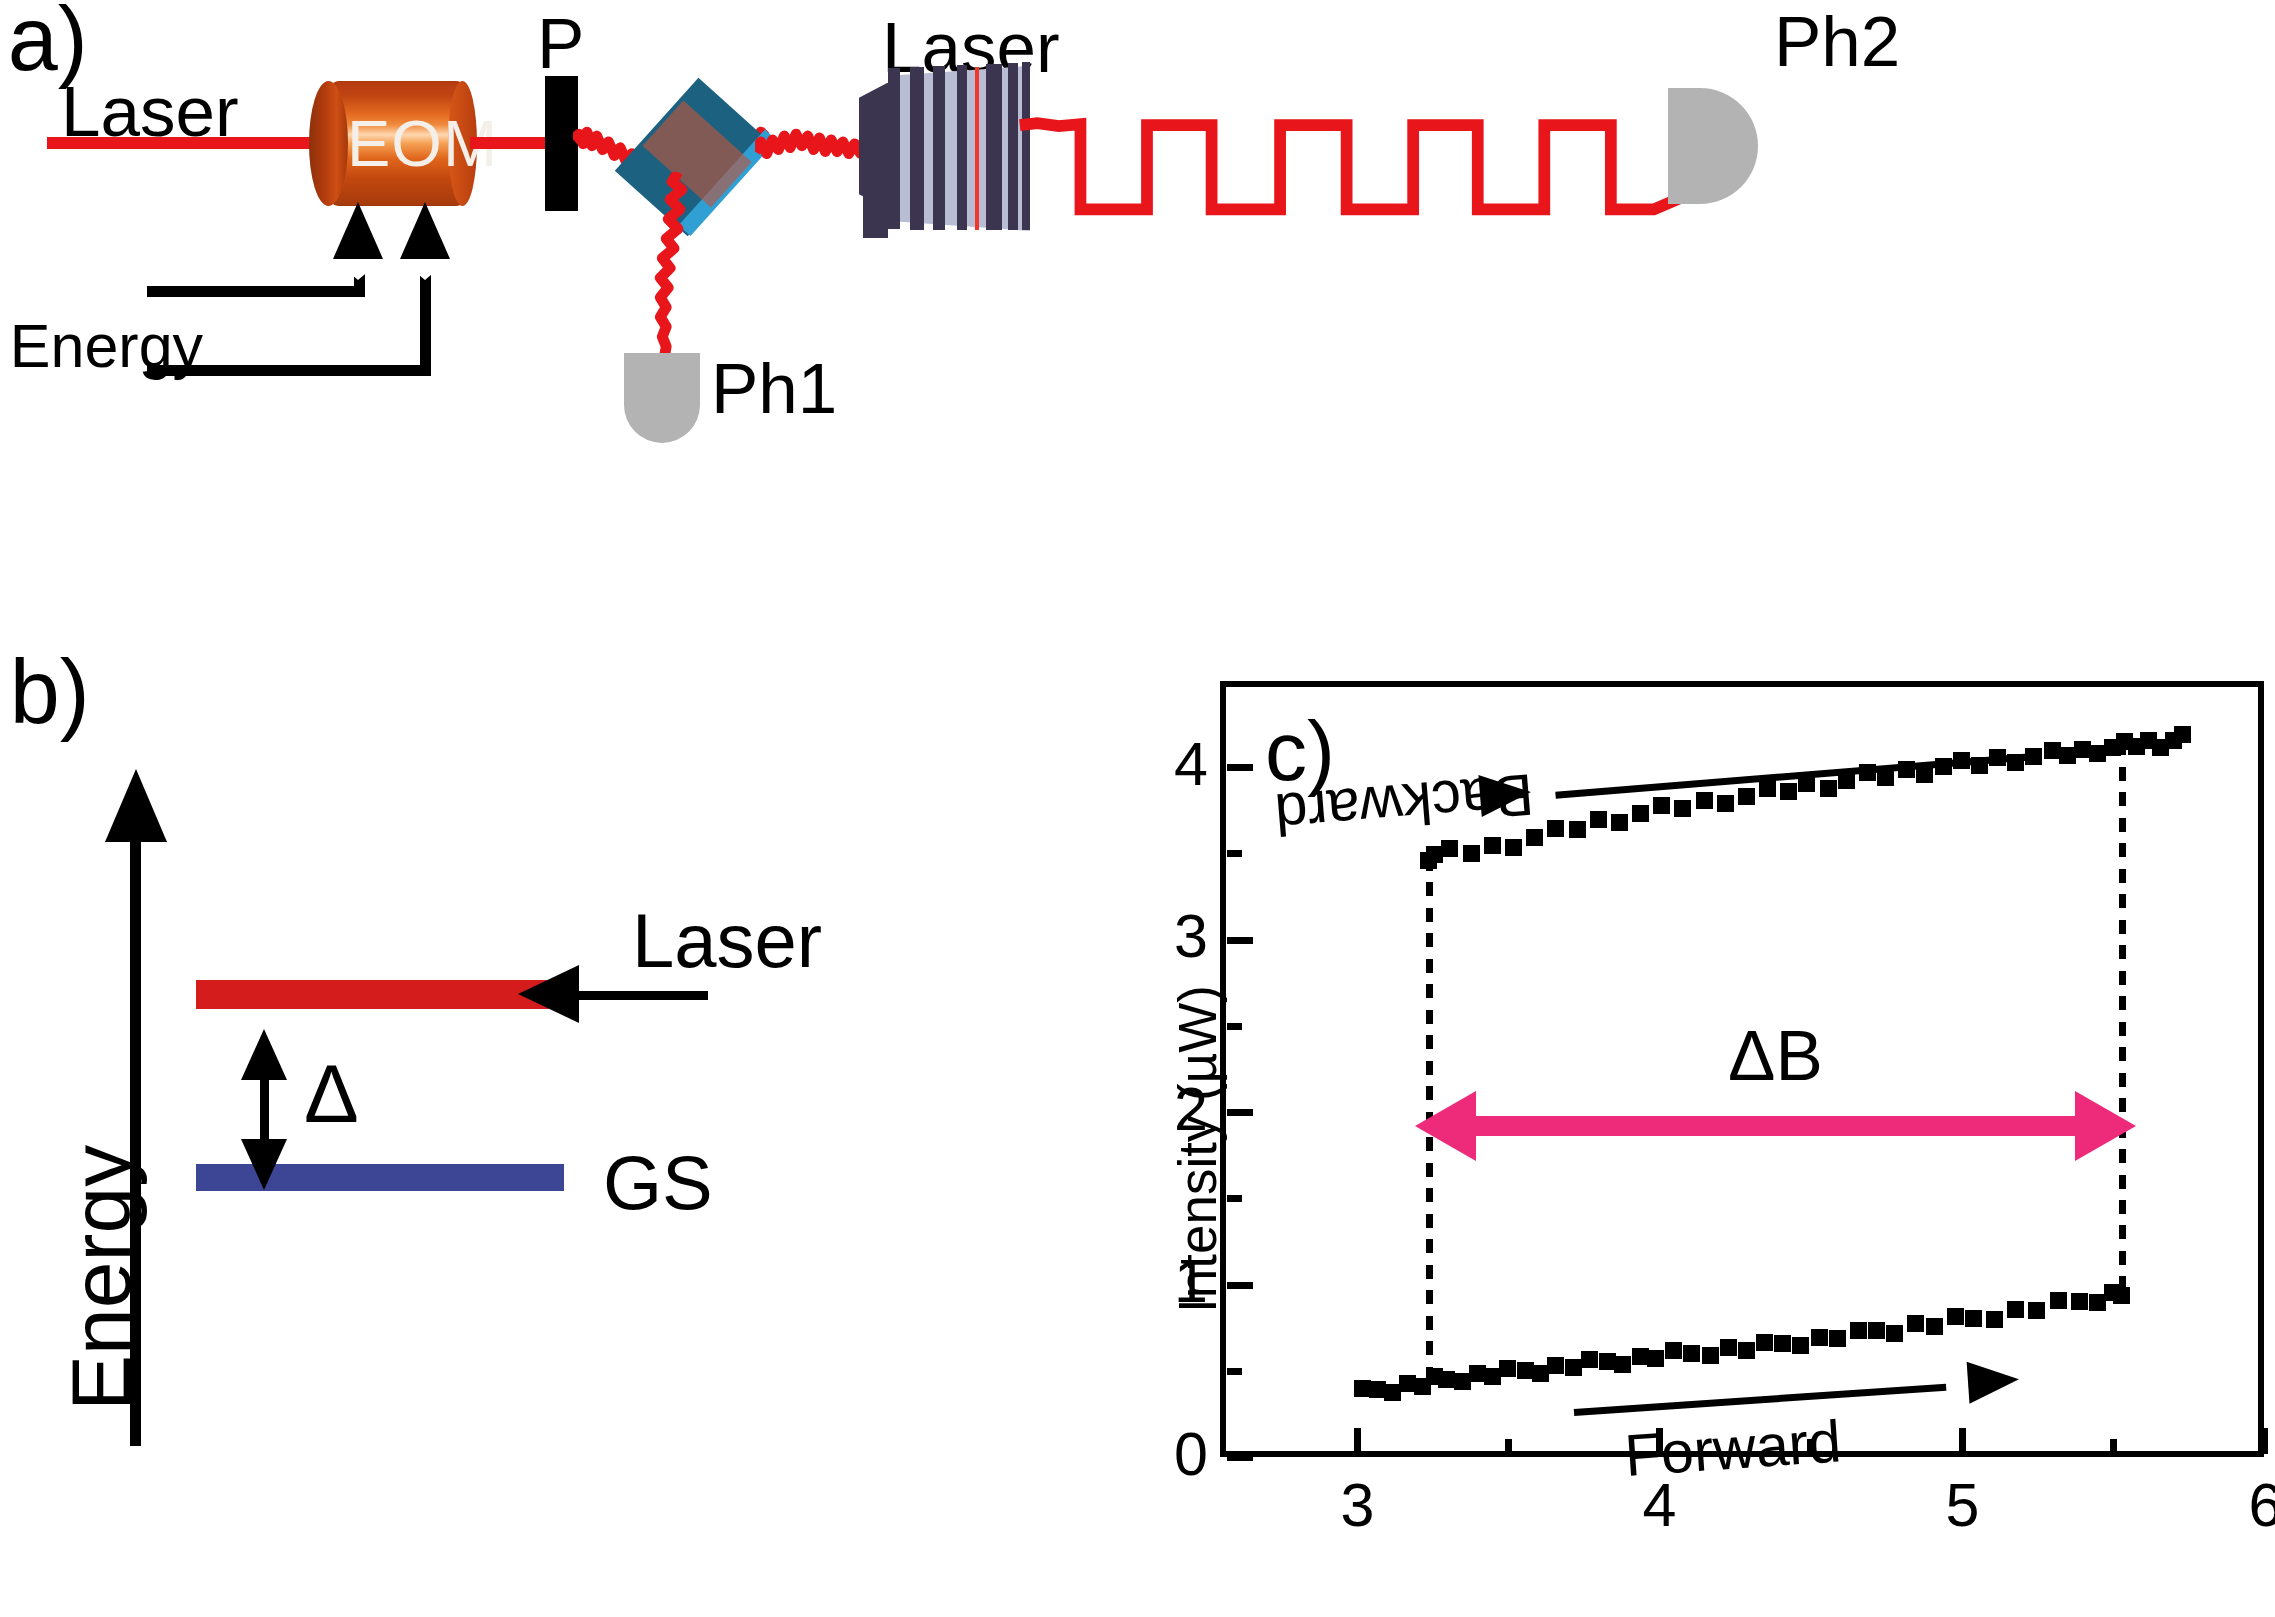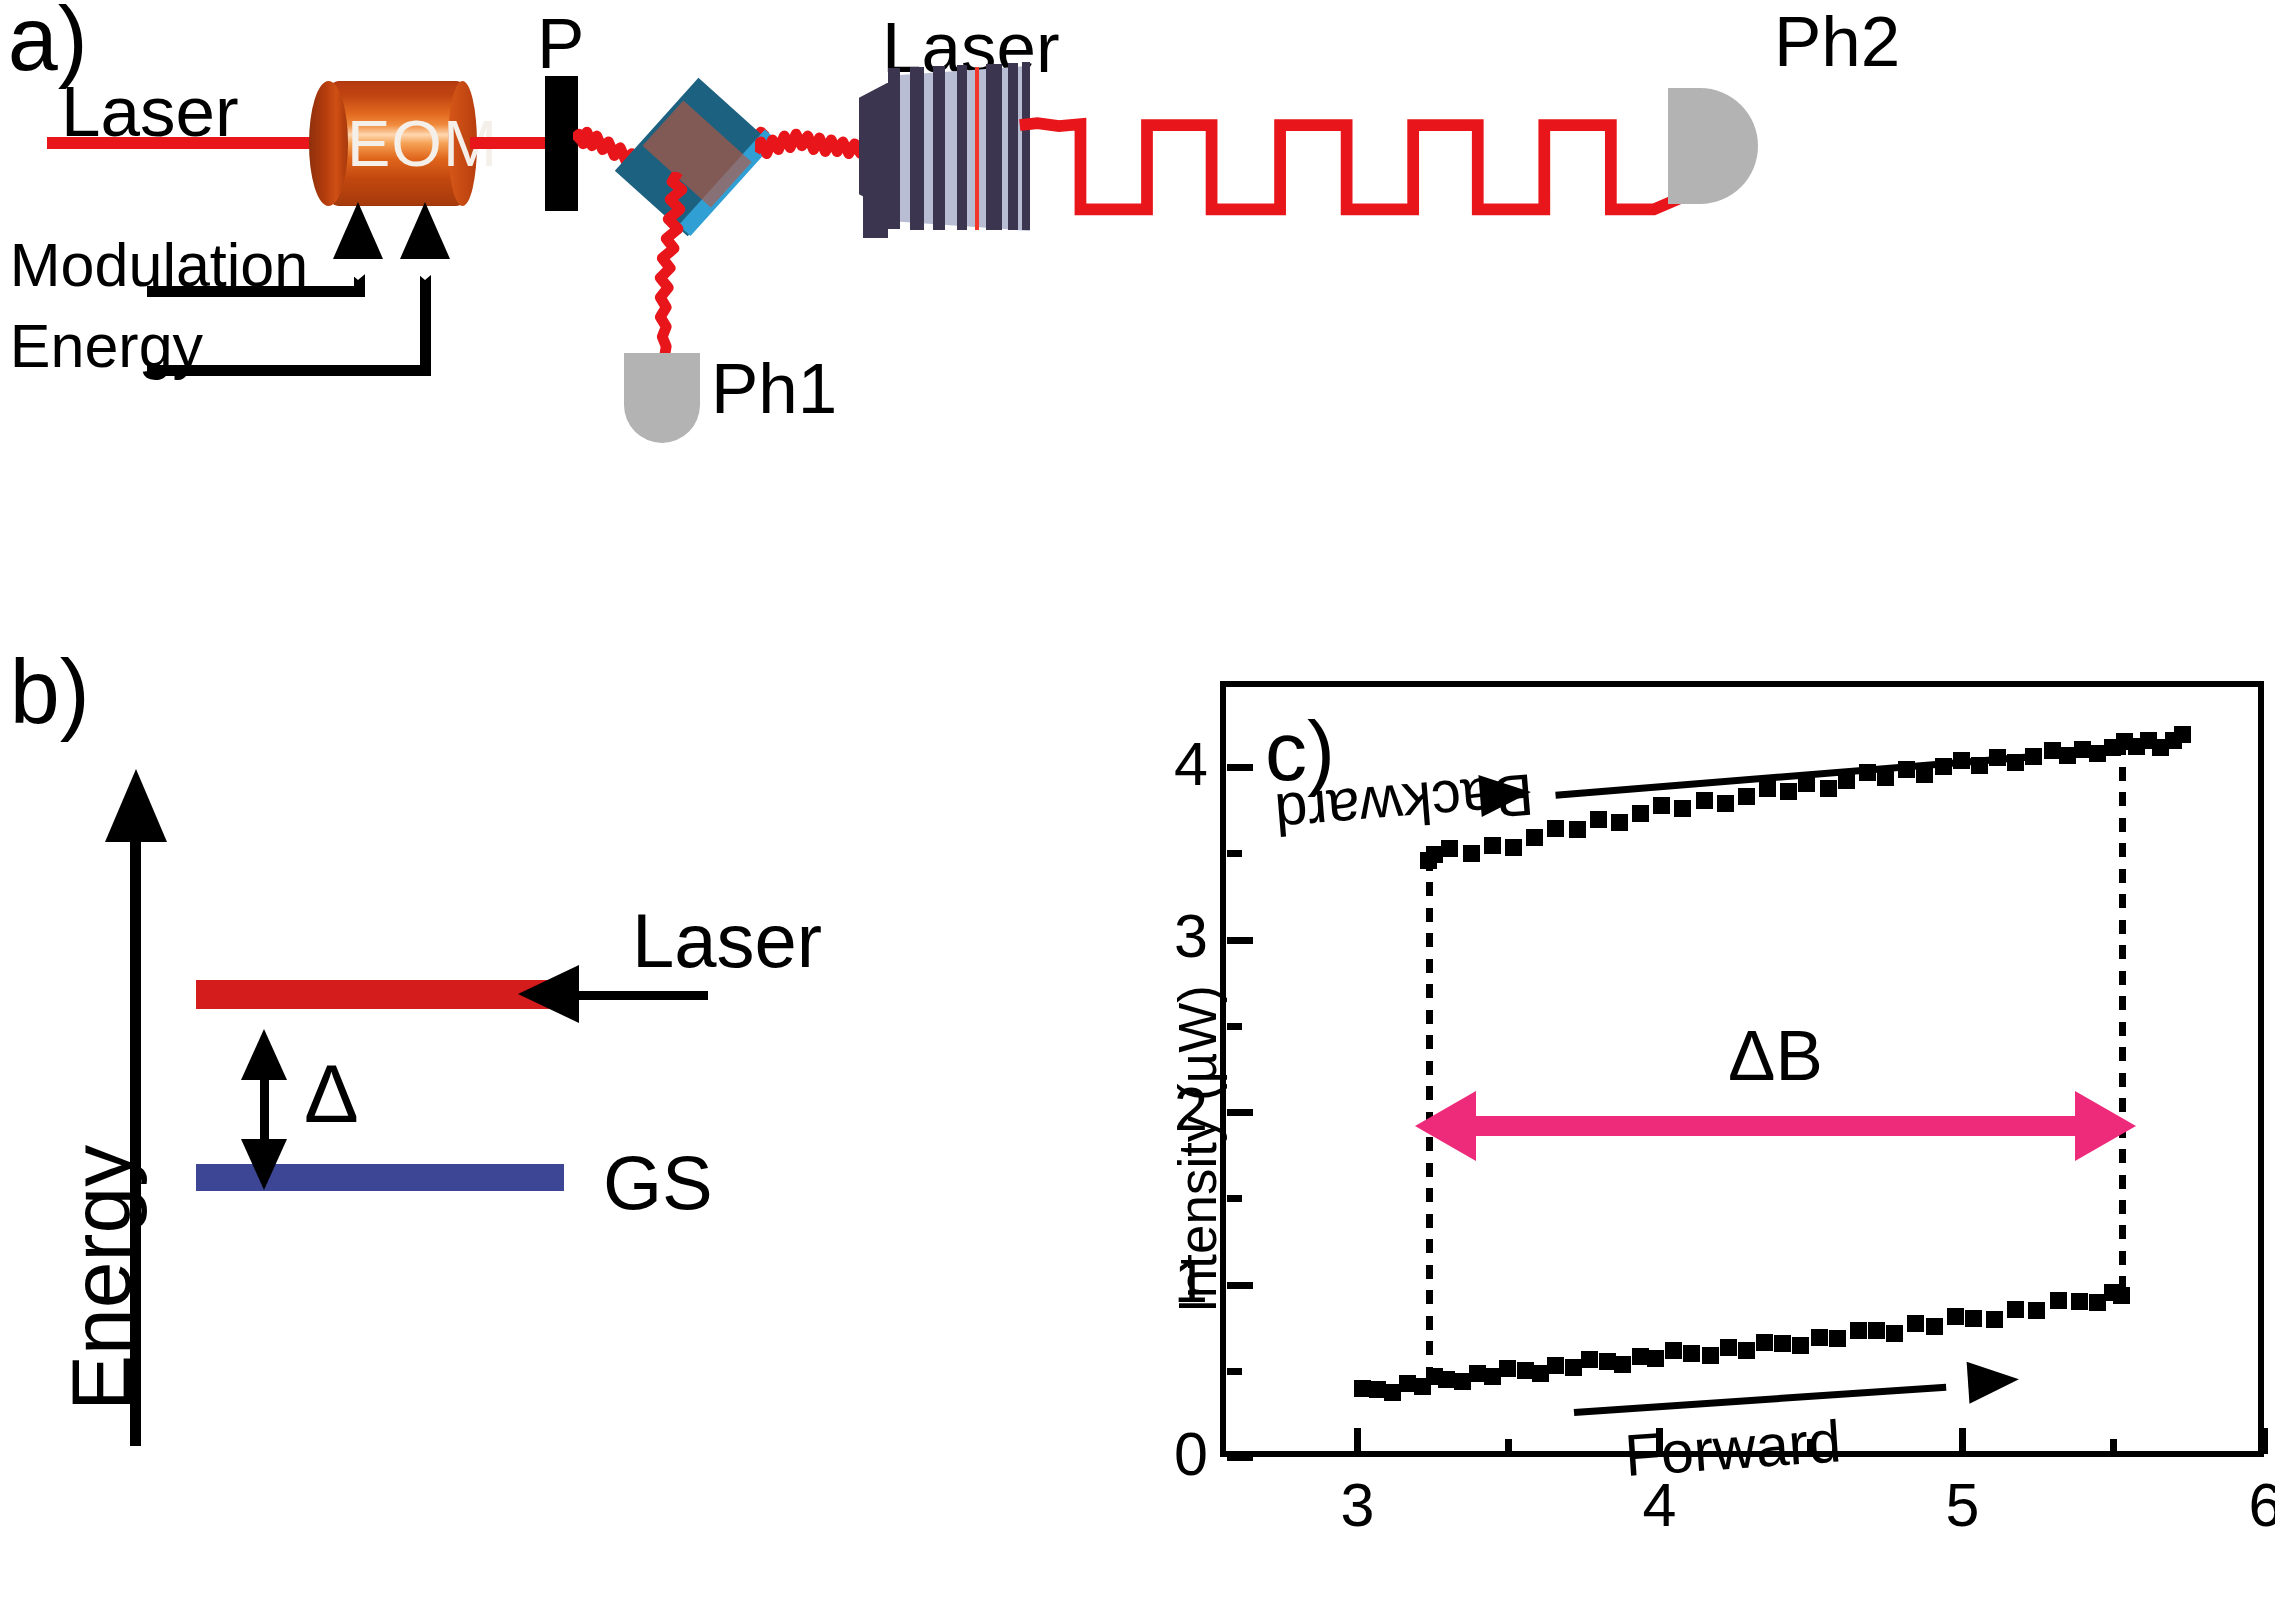--- a/index.html
+++ b/index.html
@@ -143,21 +143,20 @@
     <div class="sample-side" style="left:3.9px;top:61px;width:25.5px;height:116px;"></div>
   </div>
 
   <svg class="abs" style="left:1019px;top:88px;" width="667" height="137" viewBox="0 0 680 140">
     <path d="M0,38 L18,36 L40,39 L62,37 L62,124 L130,124 L130,38 L196,38 L196,124 L266,124 L266,38 L334,38 L334,124 L402,124 L402,38 L468,38 L468,124 L536,124 L536,38 L604,38 L604,124 L648,124 L676,112" fill="none" stroke="#e8151a" stroke-width="12" stroke-linejoin="miter"></path>
   </svg>
 
   <div class="det det-r" style="left:1668px;top:88px;width:90px;height:116px;"></div>
   <div class="txt big abs" style="left:1774px;top:5.9px;">Ph2</div>
 
-  <div class="txt mid abs" style="left:9.8px;top:235px;">Modulation</div>
   <div class="wire" style="left:147px;top:286px;width:218px;height:10.8px;"></div>
   <div class="wire" style="left:354px;top:231px;width:10.8px;height:61px;"></div>
   <div class="arrow-up" style="left:333px;top:202px;"></div>
 
   <div class="txt mid abs" style="left:9.8px;top:316px;">Energy</div>
   <div class="wire" style="left:147px;top:365px;width:284px;height:10.8px;"></div>
   <div class="wire" style="left:420px;top:231px;width:10.8px;height:139px;"></div>
   <div class="arrow-up" style="left:400px;top:202px;"></div>
 </div>
 

